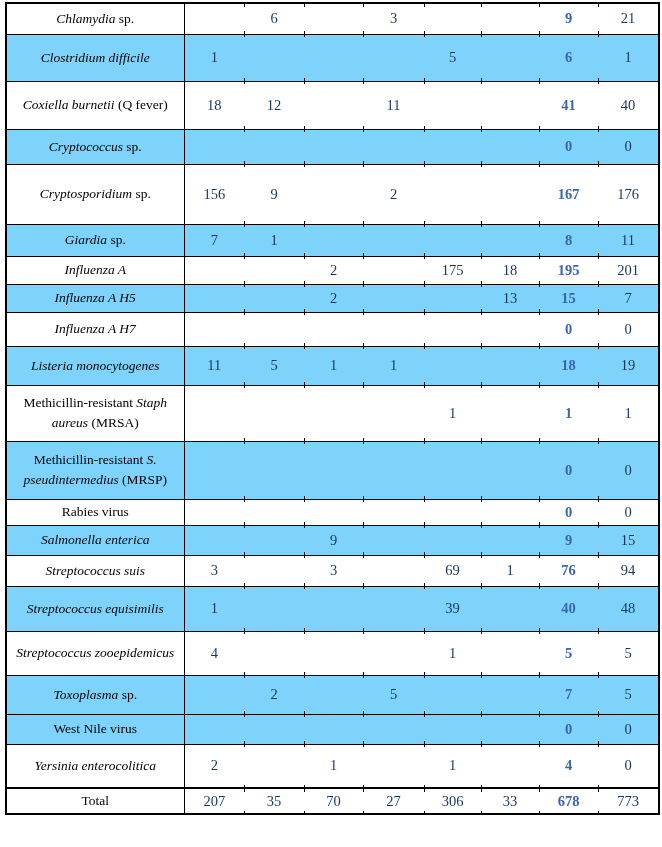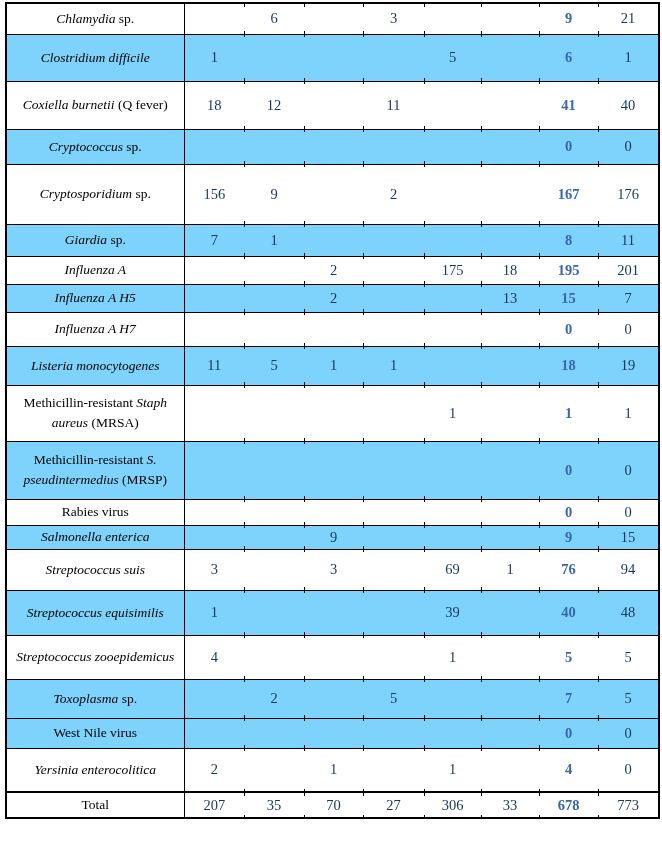--- a/index.html
+++ b/index.html
@@ -175,32 +175,32 @@
           <td class="name"><span>Rabies virus</span></td>
           <td class="num"></td>
           <td class="num"></td>
           <td class="num"></td>
           <td class="num"></td>
           <td class="num"></td>
           <td class="num"></td>
           <td class="num grand">0</td>
           <td class="num">0</td>
         </tr>
-        <tr class="shaded" style="height: 24px;">
+        <tr class="shaded" style="height: 30px;">
           <td class="name"><i>Salmonella enterica</i></td>
           <td class="num"></td>
           <td class="num"></td>
           <td class="num">9</td>
           <td class="num"></td>
           <td class="num"></td>
           <td class="num"></td>
           <td class="num grand">9</td>
           <td class="num">15</td>
         </tr>
-        <tr style="height: 41px;">
+        <tr style="height: 31px;">
           <td class="name"><i>Streptococcus suis</i></td>
           <td class="num">3</td>
           <td class="num"></td>
           <td class="num">3</td>
           <td class="num"></td>
           <td class="num">69</td>
           <td class="num">1</td>
           <td class="num grand">76</td>
           <td class="num">94</td>
         </tr>

